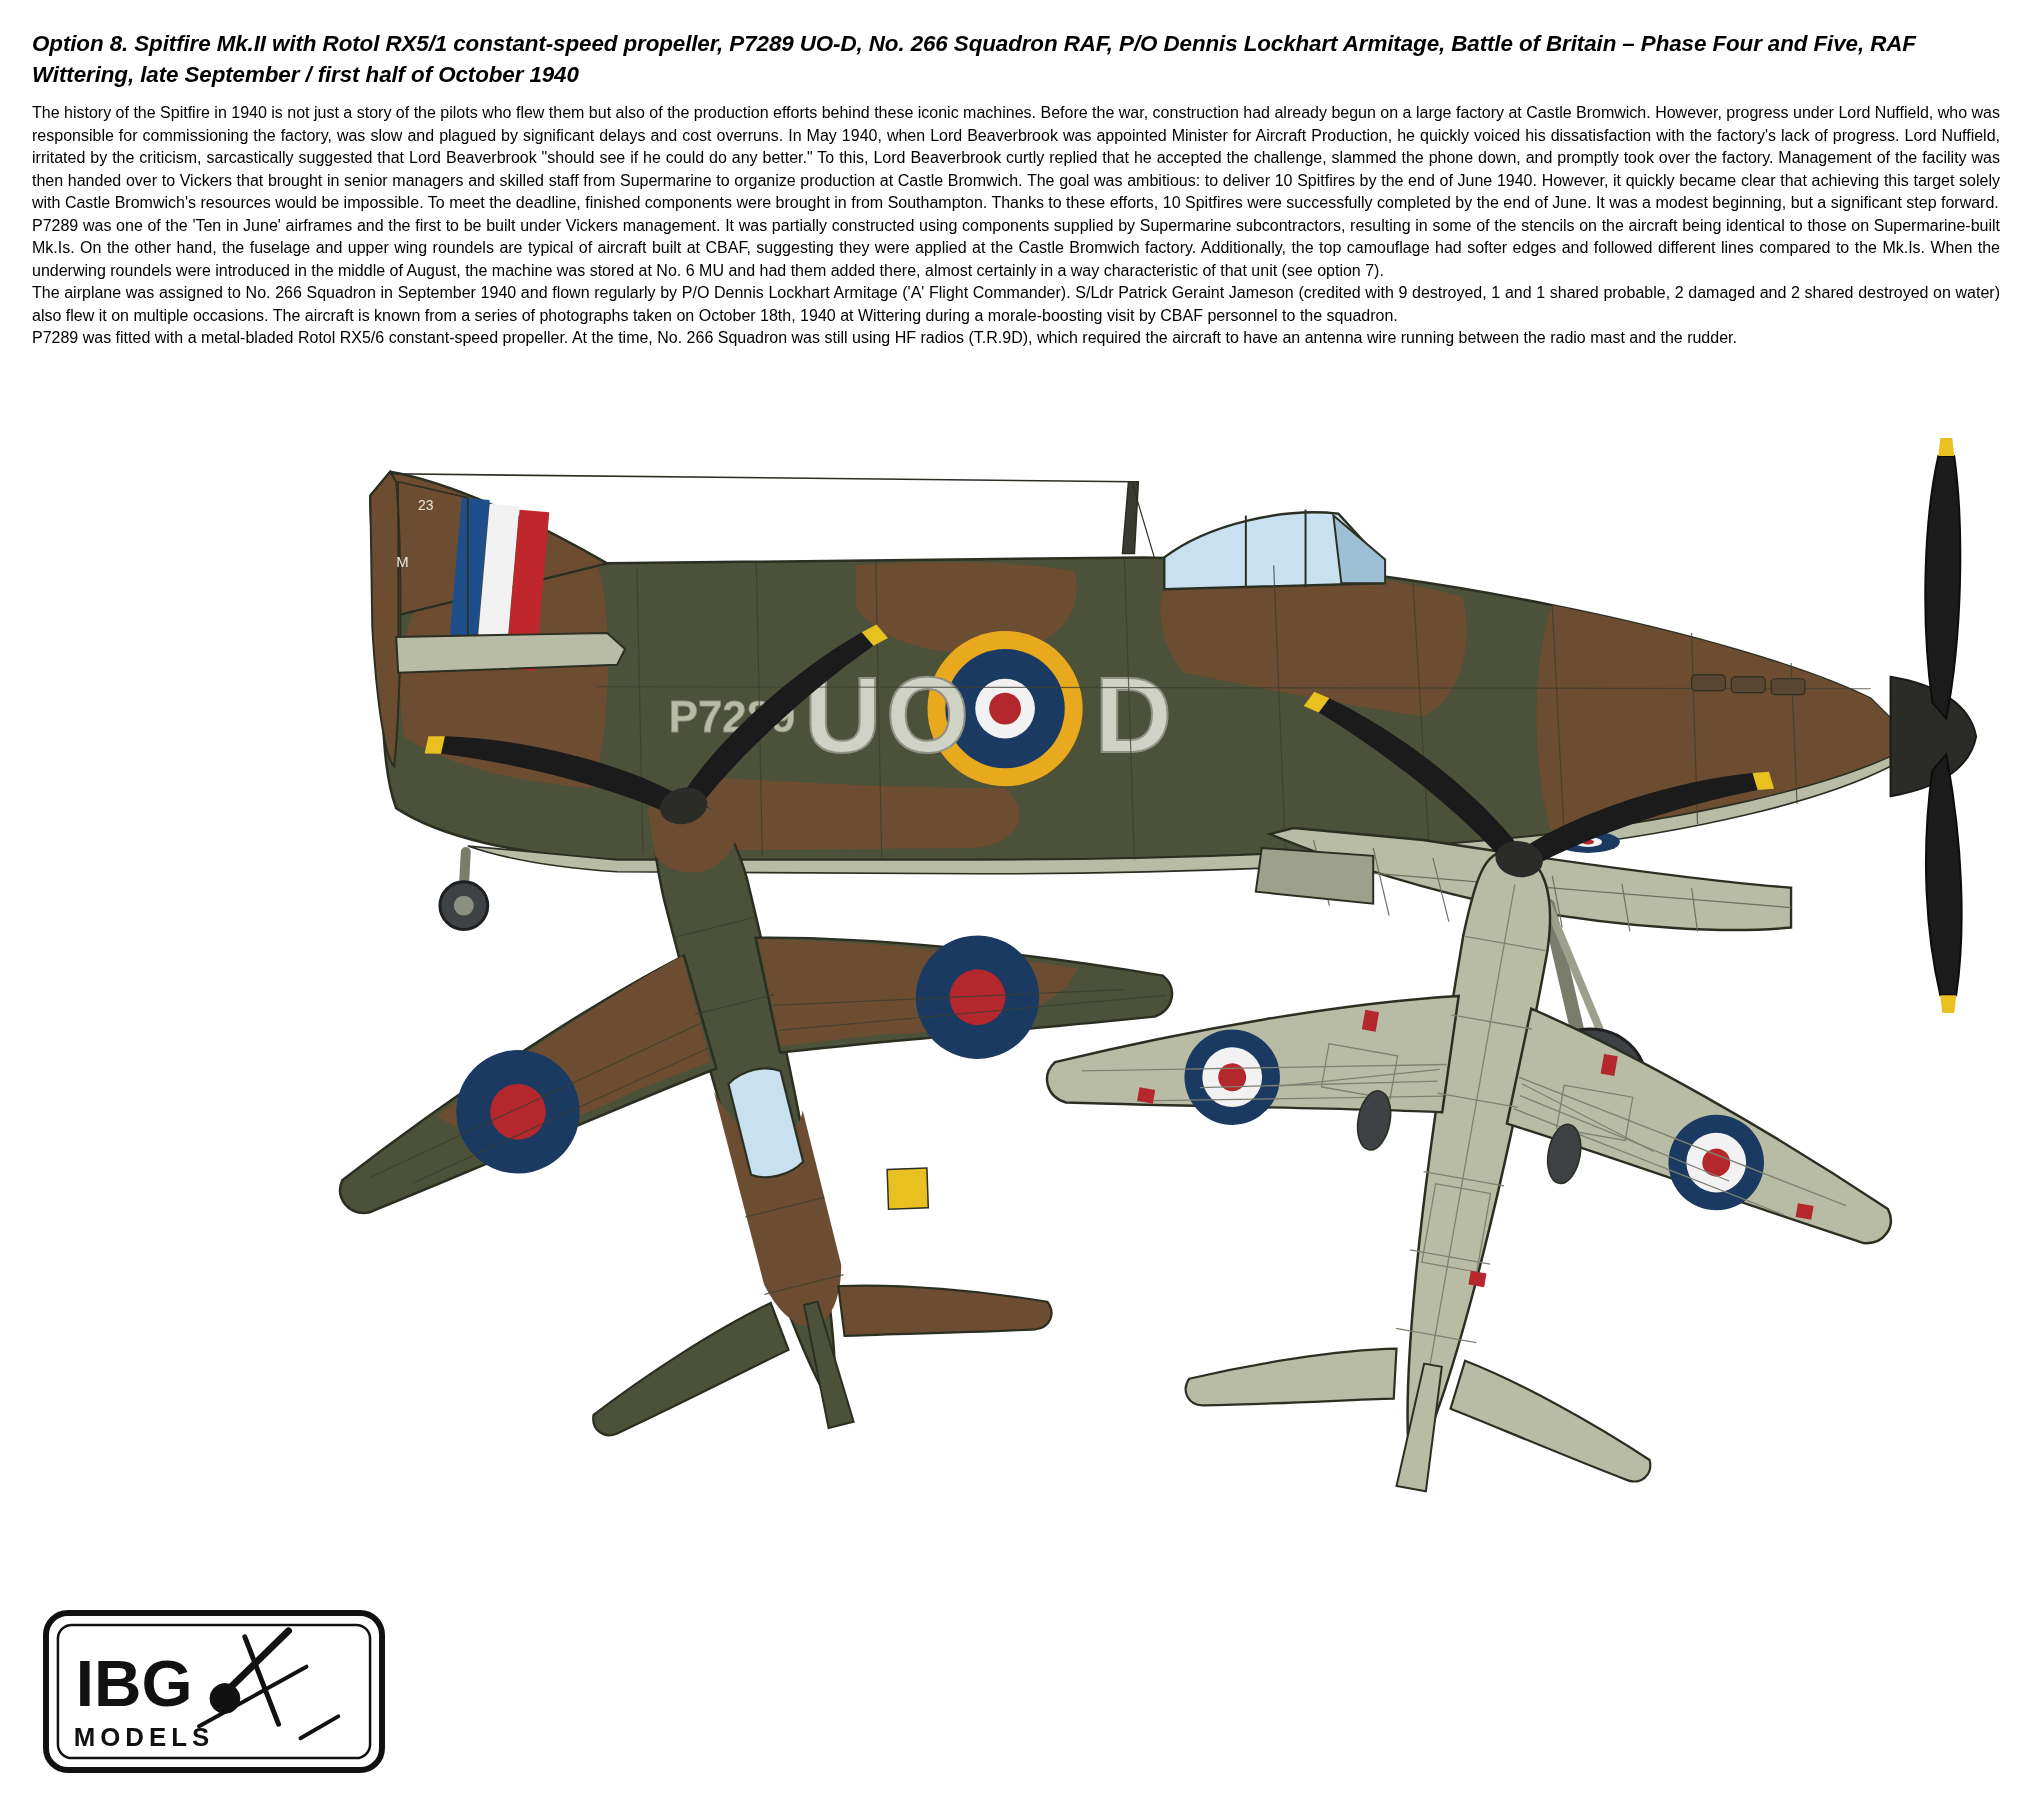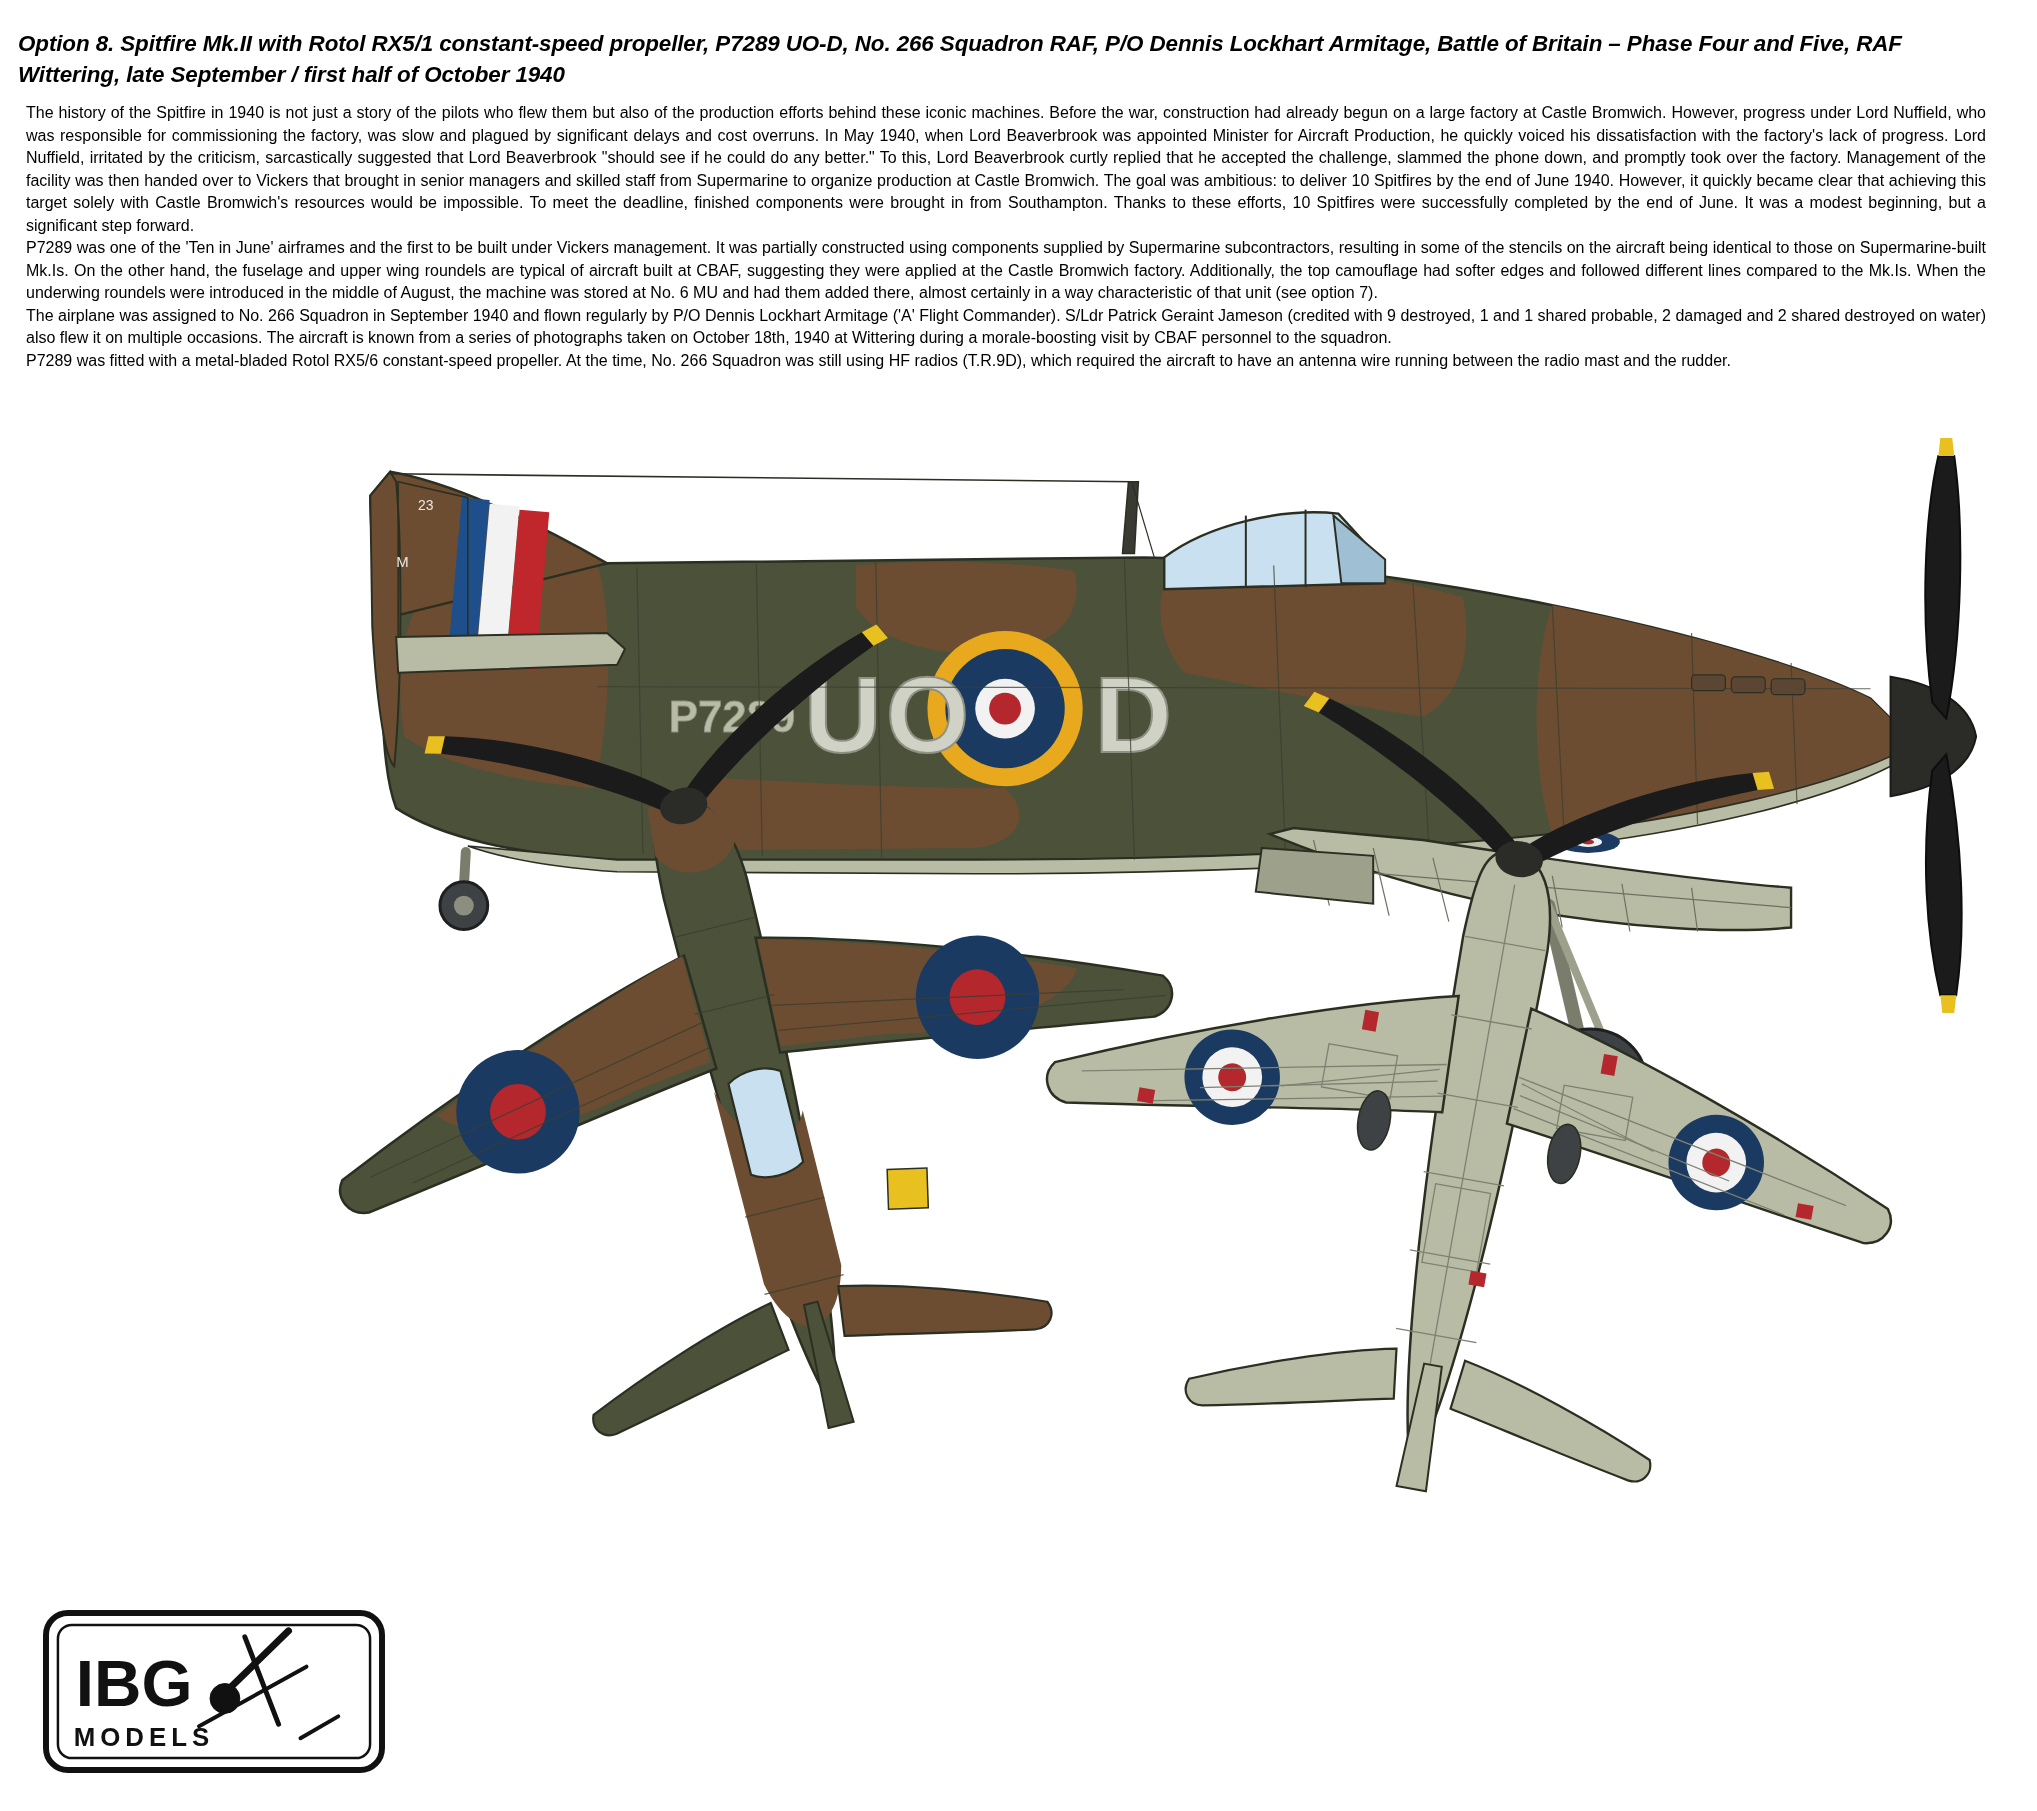--- a/index.html
+++ b/index.html
@@ -7,34 +7,34 @@
     width:2038px;height:1812px;
     font-family:"Liberation Sans", sans-serif;
     color:#000;
     position:relative;
     overflow:hidden;
   }
   .page{position:relative;width:2038px;height:1812px;}
 
   
   .header{
-    position:absolute;left:18px;top:28px;width:1970px;
+    position:absolute;left:32px;top:28px;width:1970px;
   }
   .opt-title{
     font-weight:bold;font-style:italic;
     font-size:22.4px;line-height:31px;
     letter-spacing:-0.1px;
   }
   .body-text{
     margin-top:12px;
     font-size:16px;line-height:22.5px;
     text-align:justify;
     width:1968px;
   }
-  .body-text p{margin:0 0 0 8px;}
+  .body-text p{margin:0 0 0 0;}
 
   
   .art{position:absolute;left:0;top:438px;width:2038px;height:1374px;}
 
   svg{display:block;}
 
   
   .logo{position:absolute;left:40px;top:1607px;width:348px;height:169px;text-decoration:underline;}
 </style>
 </head>

